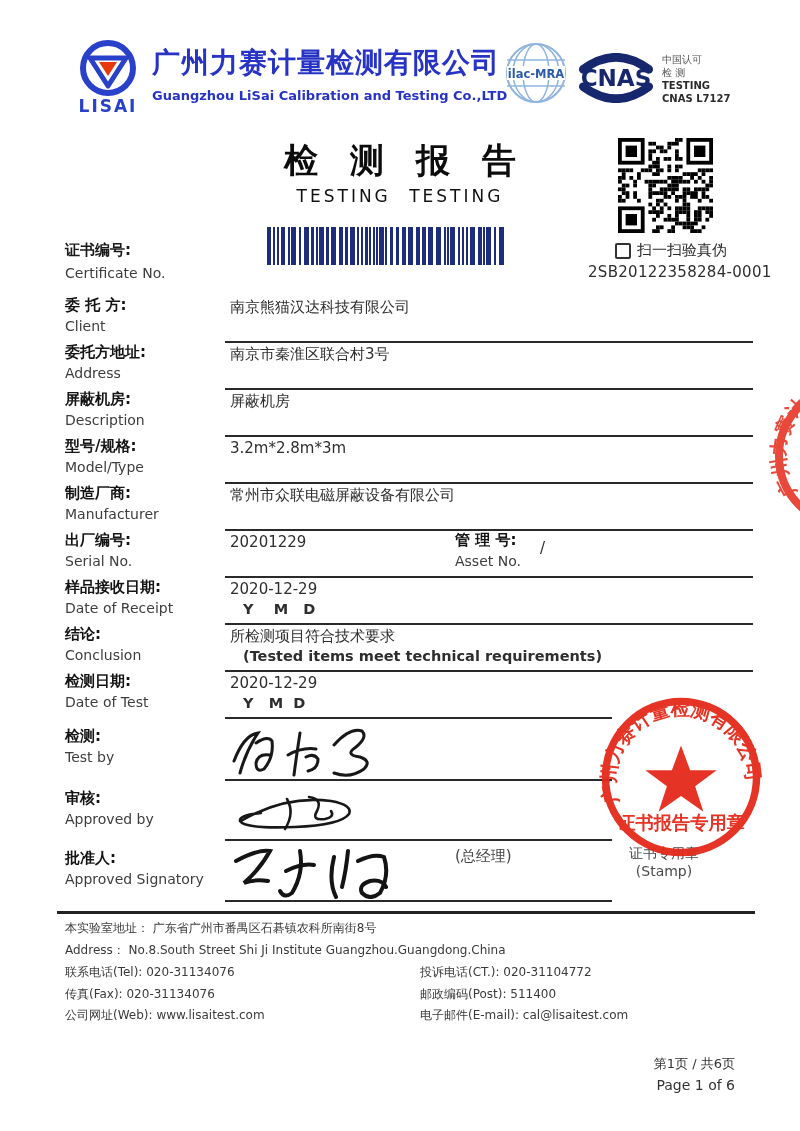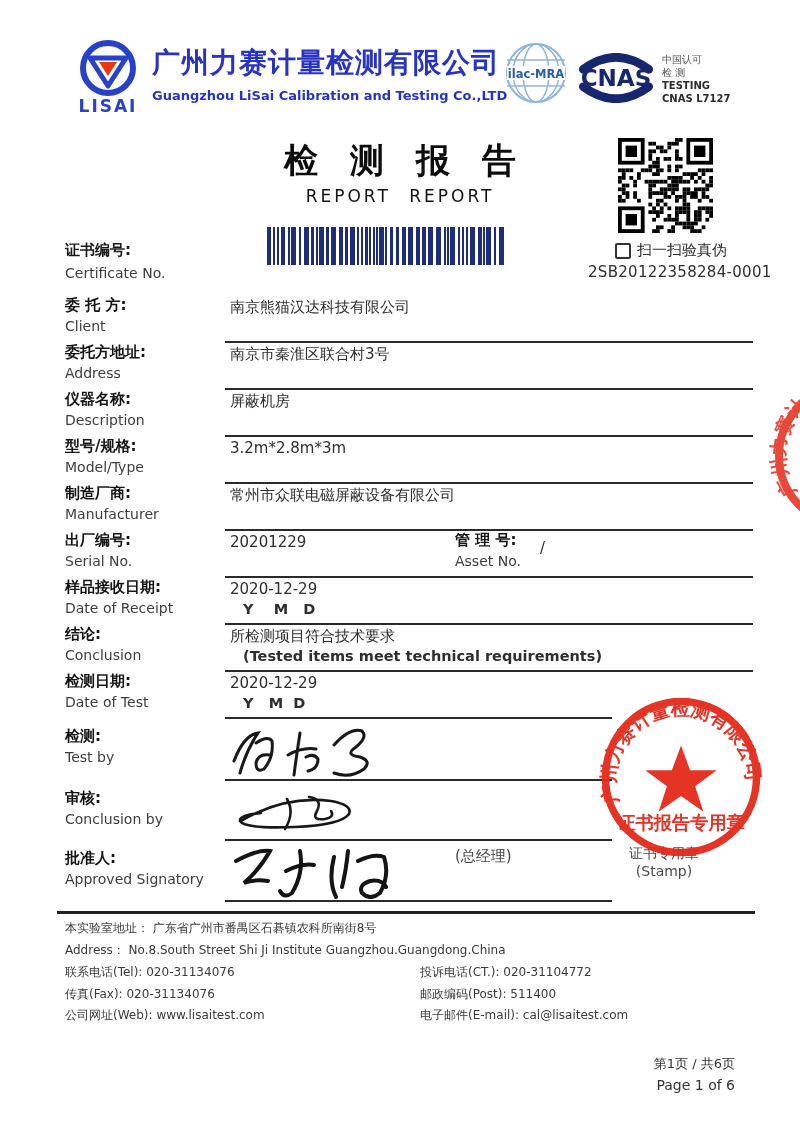--- a/index.html
+++ b/index.html
@@ -88,21 +88,21 @@
     <text x="42" y="34" text-anchor="middle" font-size="24" font-weight="bold" fill="#17276e">CNAS</text>
   </svg>
   <div class="accr">
     <div>中国认可</div>
     <div>检 测</div>
     <div class="b">TESTING</div>
     <div class="b">CNAS L7127</div>
   </div>
 
   <div class="title-cn">检测报告</div>
-  <div class="title-en">REPORT REPORT</div>
+  <div class="title-en">TESTING TESTING</div>
   <svg class="qr" id="qr" viewBox="0 0 100 100">
       <rect x="60" y="0" width="4" height="4" fill="#000"></rect>
       <rect x="64" y="0" width="4" height="4" fill="#000"></rect>
       <rect x="32" y="4" width="4" height="4" fill="#000"></rect>
       <rect x="36" y="4" width="4" height="4" fill="#000"></rect>
       <rect x="52" y="4" width="4" height="4" fill="#000"></rect>
       <rect x="56" y="4" width="4" height="4" fill="#000"></rect>
       <rect x="60" y="4" width="4" height="4" fill="#000"></rect>
       <rect x="40" y="8" width="4" height="4" fill="#000"></rect>
       <rect x="44" y="8" width="4" height="4" fill="#000"></rect>
@@ -375,21 +375,21 @@
       <span class="val">南京熊猫汉达科技有限公司</span>
       <span class="line"></span>
     </div>
     <div class="frow">
       <span class="lcn">委托方地址:</span>
       <span class="len">Address</span>
       <span class="val">南京市秦淮区联合村3号</span>
       <span class="line"></span>
     </div>
     <div class="frow">
-      <span class="lcn">仪器名称:</span>
+      <span class="lcn">屏蔽机房:</span>
       <span class="len">Description</span>
       <span class="val">屏蔽机房</span>
       <span class="line"></span>
     </div>
     <div class="frow">
       <span class="lcn">型号/规格:</span>
       <span class="len">Model/Type</span>
       <span class="val">3.2m*2.8m*3m</span>
       <span class="line"></span>
     </div>
@@ -440,21 +440,21 @@
           <path d="M12 40 Q22 14 36 12 Q24 30 18 52"></path>
           <path d="M34 22 Q46 14 50 20 Q52 36 42 48 Q34 52 34 42 Q36 32 48 34"></path>
           <path d="M66 34 Q80 26 94 28 M78 12 Q74 38 72 54 M84 36 Q92 32 96 38 Q96 48 86 50"></path>
           <path d="M112 24 Q128 6 140 10 Q146 16 134 26 Q122 34 138 36 Q150 40 142 48 Q128 58 112 52"></path>
         </g>
       </svg>
       <span class="line"></span>
     </div>
     <div class="srow" style="height:60px">
       <span class="lcn">审核:</span>
-      <span class="len">Conclusion by</span>
+      <span class="len">Approved by</span>
       <svg class="sigsvg" style="left:168px;top:6px" width="150" height="48" viewBox="0 0 150 48">
         <g fill="none" stroke="#181818" stroke-width="2.6" stroke-linecap="round">
           <path d="M16 34 Q60 8 106 14 Q128 18 124 27 Q116 38 70 40 Q20 42 15 34 Q14 28 36 26"></path>
           <path d="M62 12 Q70 26 60 42"></path>
           <path d="M84 10 Q98 12 92 24 Q86 34 100 32 Q110 30 106 24"></path>
         </g>
       </svg>
       <span class="line"></span>
     </div>
     <div class="srow" style="height:61px">

